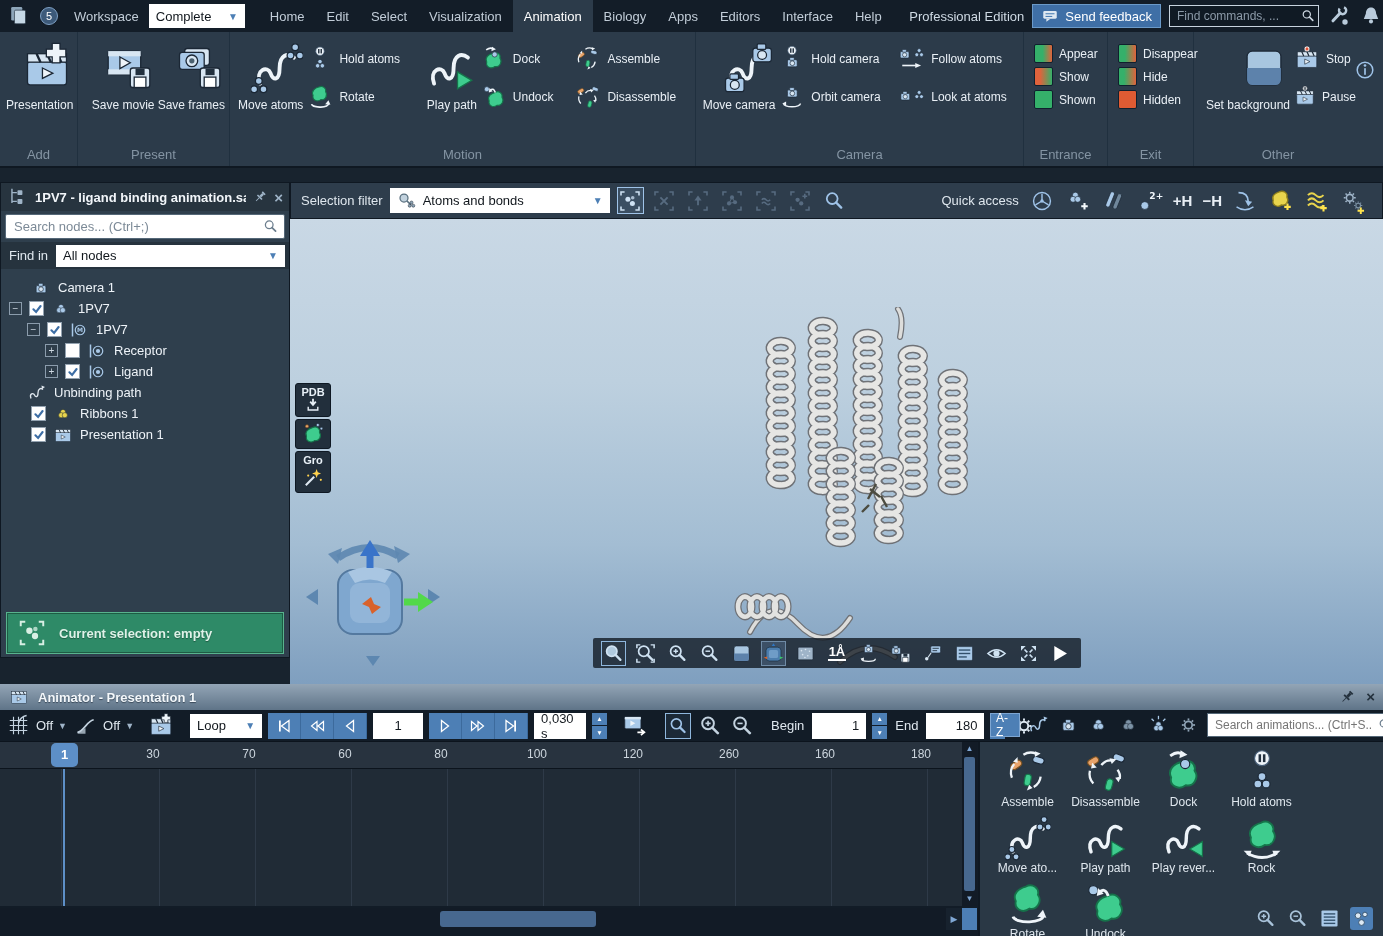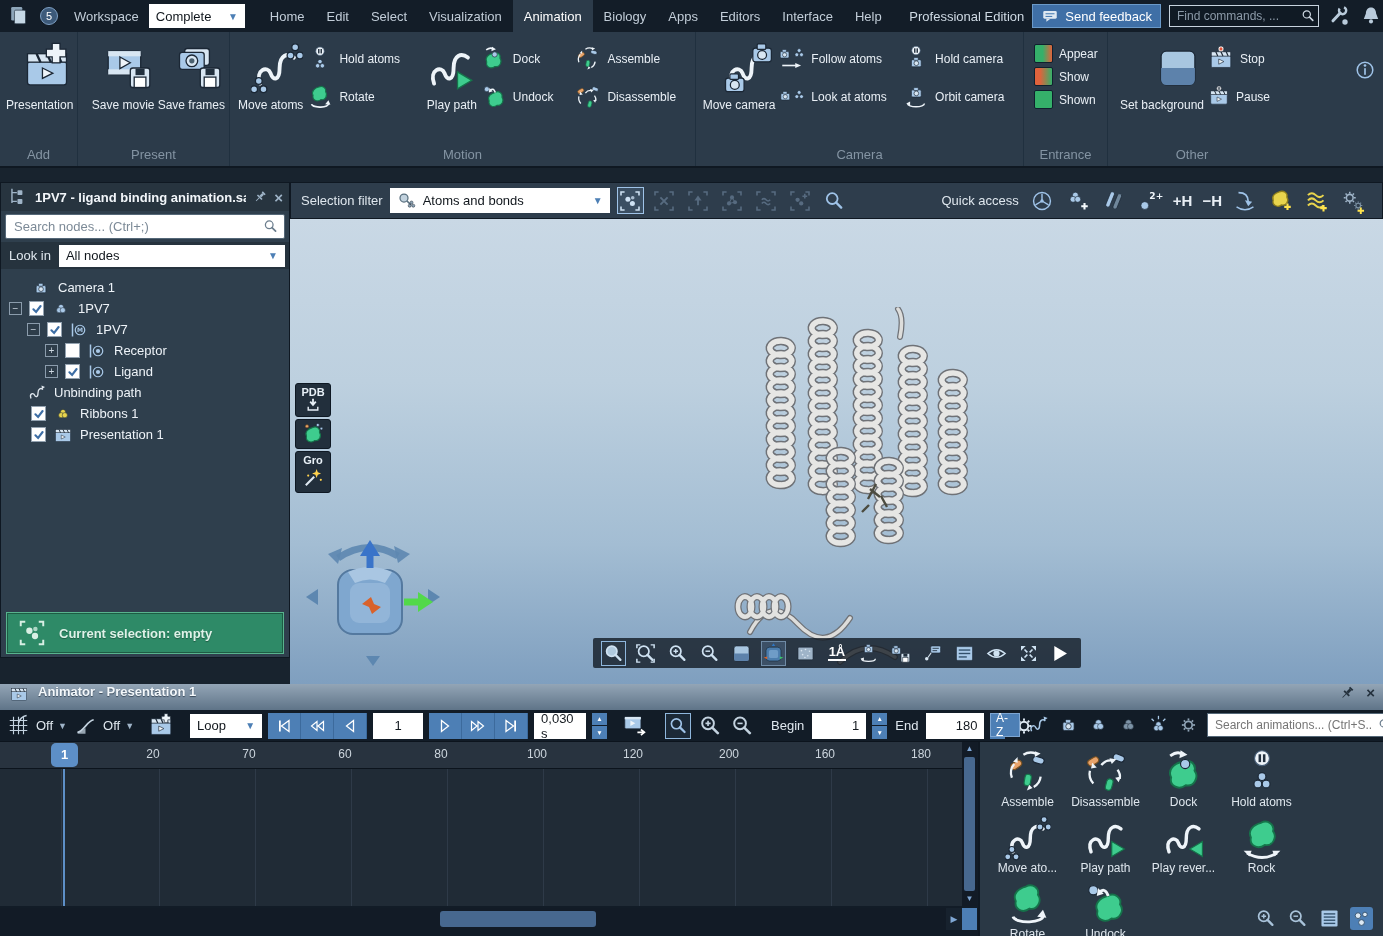--- a/index.html
+++ b/index.html
@@ -81,21 +81,21 @@
 #navcube{position:absolute;left:8px;bottom:14px;width:150px;height:150px}
 #protein{position:absolute;left:430px;top:88px;width:300px;height:390px}
 #vbottombar{position:absolute;left:303px;bottom:16px;width:488px;height:30px;background:rgba(15,23,32,.78);display:flex;align-items:center;justify-content:space-around;padding:0 5px;border-radius:2px}
 .bbi{width:25px;height:25px;color:#cfe2f2;display:flex;align-items:center;justify-content:center}
 .bbi .ic{width:23px;height:23px}
 .bbi.box{border:1px solid #8fb7dd}
 .bbi.on{background:#3c5066;border:1px solid #6f8ba6}
 .scale1a{font-weight:bold;color:#fff;border-bottom:2px solid #fff;line-height:14px;padding:0 1px}
 
 #animator{position:absolute;left:0;top:684px;width:100%;height:252px;background:#121c27}
-#anim-head{height:26px;background:linear-gradient(180deg,#93a5b6,#5f7488);display:flex;gap:8px;padding:0 8px}
+#anim-head{height:26px;background:linear-gradient(180deg,#93a5b6,#5f7488);display:flex;align-items:center;gap:8px;padding:0 8px}
 #anim-head .ic{width:22px;height:20px}
 #anim-head b{color:#f4f8fb;font-size:13px;text-shadow:0 1px 1px #3a4a5a}
 #anim-head .hicons{margin-left:auto;display:flex;gap:10px}
 #anim-head .hicons .ic{width:18px;height:18px;color:#24313d}
 #controls{height:32px;display:flex;align-items:center;padding:0 6px;gap:6px;border-bottom:1px solid #0c141d;position:relative}
 .ddk{display:flex;align-items:center;gap:5px;color:#dfe7ee}
 .ddk .ic{width:25px;height:25px;color:#c3d2df}
 .ddk .tri{color:#9fb4c8;font-size:9px}
 .wfield{background:#fff;color:#141a20;height:26px;display:flex;align-items:center;padding:0 7px}
 .spinner{display:flex;flex-direction:column;gap:1px;width:15px;height:26px}
@@ -358,20 +358,49 @@
                 <rect x="4.5" y="0.5" width="7" height="4.5" rx="1" fill="#a9c9e8" stroke="#1b2735"></rect>
               </g>
               <g transform="translate(1 24) scale(0.95)">
                 <rect x="1" y="4" width="15" height="11" rx="2" fill="#a9c9e8" stroke="#1b2735"></rect>
                 <circle cx="8.5" cy="9.5" r="3.6" fill="#d8e6f2" stroke="#1b2735"></circle>
                 <rect x="4.5" y="0.5" width="7" height="4.5" rx="1" fill="#a9c9e8" stroke="#1b2735"></rect>
               </g>
             </svg></span>
         <span class="blabel">Move camera</span>
       </div>
+      <div class="smallcol" style="width:118px">
+        <div class="small">
+          <span class="ic"><svg viewBox="0 0 40 40">
+                <g transform="translate(20 7)">
+                  <circle r="6.5" fill="#eef4f9" stroke="#49607a"></circle>
+                  <rect x="-3" y="-3.4" width="2.2" height="6.8" fill="#22303e"></rect>
+                  <rect x="0.8" y="-3.4" width="2.2" height="6.8" fill="#22303e"></rect>
+                </g>
+                <g transform="translate(12 17) scale(1)">
+                  <rect x="1" y="4" width="15" height="11" rx="2" fill="#a9c9e8" stroke="#1b2735"></rect>
+                  <circle cx="8.5" cy="9.5" r="3.6" fill="#d8e6f2" stroke="#1b2735"></circle>
+                  <rect x="4.5" y="0.5" width="7" height="4.5" rx="1" fill="#a9c9e8" stroke="#1b2735"></rect>
+                </g>
+              </svg></span>
+          <span>Hold camera</span>
+        </div>
+        <div class="small">
+          <span class="ic"><svg viewBox="0 0 40 40">
+                <g transform="translate(12 5) scale(1)">
+                  <rect x="1" y="4" width="15" height="11" rx="2" fill="#a9c9e8" stroke="#1b2735"></rect>
+                  <circle cx="8.5" cy="9.5" r="3.6" fill="#d8e6f2" stroke="#1b2735"></circle>
+                  <rect x="4.5" y="0.5" width="7" height="4.5" rx="1" fill="#a9c9e8" stroke="#1b2735"></rect>
+                </g>
+                <path d="M7 30 a13 5 0 1 0 26 0" fill="none" stroke="#eef4f9" stroke-width="2.2"></path>
+                <path d="M11 33 l-6 -3 6 -3z" fill="#eef4f9"></path>
+              </svg></span>
+          <span>Orbit camera</span>
+        </div>
+      </div>
       <div class="smallcol" style="width:122px">
         <div class="small">
           <span class="ic"><svg viewBox="0 0 40 40">
                 <g transform="translate(1 5) scale(0.9)">
                   <rect x="1" y="4" width="15" height="11" rx="2" fill="#a9c9e8" stroke="#1b2735"></rect>
                   <circle cx="8.5" cy="9.5" r="3.6" fill="#d8e6f2" stroke="#1b2735"></circle>
                   <rect x="4.5" y="0.5" width="7" height="4.5" rx="1" fill="#a9c9e8" stroke="#1b2735"></rect>
                 </g>
                 <g fill="#a9c9e8" stroke="#1b2735">
                   <circle cx="31" cy="7" r="3"></circle>
@@ -392,67 +421,55 @@
                 </g>
                 <g fill="#a9c9e8" stroke="#1b2735">
                   <circle cx="31" cy="13" r="3"></circle>
                   <circle cx="27.4" cy="19.4" r="3"></circle>
                   <circle cx="34.6" cy="19.4" r="3"></circle>
                 </g>
               </svg></span>
           <span>Look at atoms</span>
         </div>
       </div>
-      <div class="smallcol" style="width:118px">
-        <div class="small">
-          <span class="ic"><svg viewBox="0 0 40 40">
-                <g transform="translate(20 7)">
-                  <circle r="6.5" fill="#eef4f9" stroke="#49607a"></circle>
-                  <rect x="-3" y="-3.4" width="2.2" height="6.8" fill="#22303e"></rect>
-                  <rect x="0.8" y="-3.4" width="2.2" height="6.8" fill="#22303e"></rect>
-                </g>
-                <g transform="translate(12 17) scale(1)">
-                  <rect x="1" y="4" width="15" height="11" rx="2" fill="#a9c9e8" stroke="#1b2735"></rect>
-                  <circle cx="8.5" cy="9.5" r="3.6" fill="#d8e6f2" stroke="#1b2735"></circle>
-                  <rect x="4.5" y="0.5" width="7" height="4.5" rx="1" fill="#a9c9e8" stroke="#1b2735"></rect>
-                </g>
-              </svg></span>
-          <span>Hold camera</span>
-        </div>
-        <div class="small">
-          <span class="ic"><svg viewBox="0 0 40 40">
-                <g transform="translate(12 5) scale(1)">
-                  <rect x="1" y="4" width="15" height="11" rx="2" fill="#a9c9e8" stroke="#1b2735"></rect>
-                  <circle cx="8.5" cy="9.5" r="3.6" fill="#d8e6f2" stroke="#1b2735"></circle>
-                  <rect x="4.5" y="0.5" width="7" height="4.5" rx="1" fill="#a9c9e8" stroke="#1b2735"></rect>
-                </g>
-                <path d="M7 30 a13 5 0 1 0 26 0" fill="none" stroke="#eef4f9" stroke-width="2.2"></path>
-                <path d="M11 33 l-6 -3 6 -3z" fill="#eef4f9"></path>
-              </svg></span>
-          <span>Orbit camera</span>
-        </div>
-      </div>
       <span class="glabel">Camera</span>
     </div>
     <div class="rgroup" style="width:84px">
       <div class="smallcol c3">
         <div class="small">
           <span class="sq" style="background:linear-gradient(90deg,#35b06a 45%,#e0633c)"></span>
           <span>Appear</span>
         </div>
         <div class="small">
           <span class="sq" style="background:linear-gradient(90deg,#e0633c 30%,#35b06a)"></span>
           <span>Show</span>
         </div>
         <div class="small">
           <span class="sq" style="background:#35b06a"></span>
           <span>Shown</span>
         </div>
       </div>
       <span class="glabel">Entrance</span>
+    </div>
+    <div class="rgroup" style="width:86px">
+      <div class="smallcol c3">
+        <div class="small">
+          <span class="sq" style="background:linear-gradient(90deg,#35b06a 35%,#e0633c)"></span>
+          <span>Disappear</span>
+        </div>
+        <div class="small">
+          <span class="sq" style="background:linear-gradient(90deg,#35b06a 30%,#e0633c)"></span>
+          <span>Hide</span>
+        </div>
+        <div class="small">
+          <span class="sq" style="background:#df5b33"></span>
+          <span>Hidden</span>
+        </div>
+      </div>
+      <span class="glabel">Exit</span>
     </div>
     <div class="rgroup" style="width:168px;border-right:none">
       <div class="big" style="width:92px">
         <span class="ic"><svg viewBox="0 0 40 40">
               <rect x="7" y="7" width="26" height="26" rx="4" fill="#a8c6e0" stroke="#1b2735"></rect>
               <path d="M7 20 h26 v9 a4 4 0 0 1 -4 4 h-18 a4 4 0 0 1 -4 -4z" fill="#5d82ab"></path>
             </svg></span>
         <span class="blabel">Set background</span>
       </div>
       <div class="smallcol" style="width:62px">
@@ -512,21 +529,21 @@
       <span style="color:#9fb4c8;font-size:15px;font-weight:bold">×</span>
     </div>
     <div id="exp-search">
       <input type="text" placeholder="Search nodes... (Ctrl+;)" style="">
       <span class="ic fmag"><svg viewBox="0 0 40 40">
             <circle cx="17" cy="16" r="9" fill="none" stroke="currentColor" stroke-width="3"></circle>
             <line x1="23.5" y1="22.5" x2="32" y2="31" stroke="currentColor" stroke-width="4" stroke-linecap="round"></line>
           </svg></span>
     </div>
     <div id="lookin">
-      <span>Look in</span>
+      <span>Find in</span>
       <div class="wdrop">
         <span>All nodes</span>
         <span class="tri">▼</span>
       </div>
     </div>
     <div id="tree">
       <div class="trow">
         <span class="ic ticon" style="margin-left:30px"><svg viewBox="0 0 40 40">
               <g transform="translate(9 10) scale(1.3)">
                 <rect x="1" y="4" width="15" height="11" rx="2" fill="#a9c9e8" stroke="#1b2735"></rect>
@@ -1194,27 +1211,27 @@
         <div id="anim-search">
           <input type="text" placeholder="Search animations... (Ctrl+S..." style="">
           <span class="ic fmag"><svg viewBox="0 0 40 40">
                 <circle cx="17" cy="16" r="9" fill="none" stroke="currentColor" stroke-width="3"></circle>
                 <line x1="23.5" y1="22.5" x2="32" y2="31" stroke="currentColor" stroke-width="4" stroke-linecap="round"></line>
               </svg></span>
         </div>
       </div>
     </div>
     <div id="ruler">
-      <span class="rnum" style="left:153px">20</span>
+      <span class="rnum" style="left:153px">30</span>
       <span class="rnum" style="left:249px">70</span>
       <span class="rnum" style="left:345px">60</span>
       <span class="rnum" style="left:441px">80</span>
       <span class="rnum" style="left:537px">100</span>
       <span class="rnum" style="left:633px">120</span>
-      <span class="rnum" style="left:729px">200</span>
+      <span class="rnum" style="left:729px">260</span>
       <span class="rnum" style="left:825px">160</span>
       <span class="rnum" style="left:921px">180</span>
       <span id="playhead">1</span>
     </div>
     <div id="tgrid">
       <span id="pstem"></span>
     </div>
     <div id="hscroll">
         <span id="hthumb"></span>
       </div>

